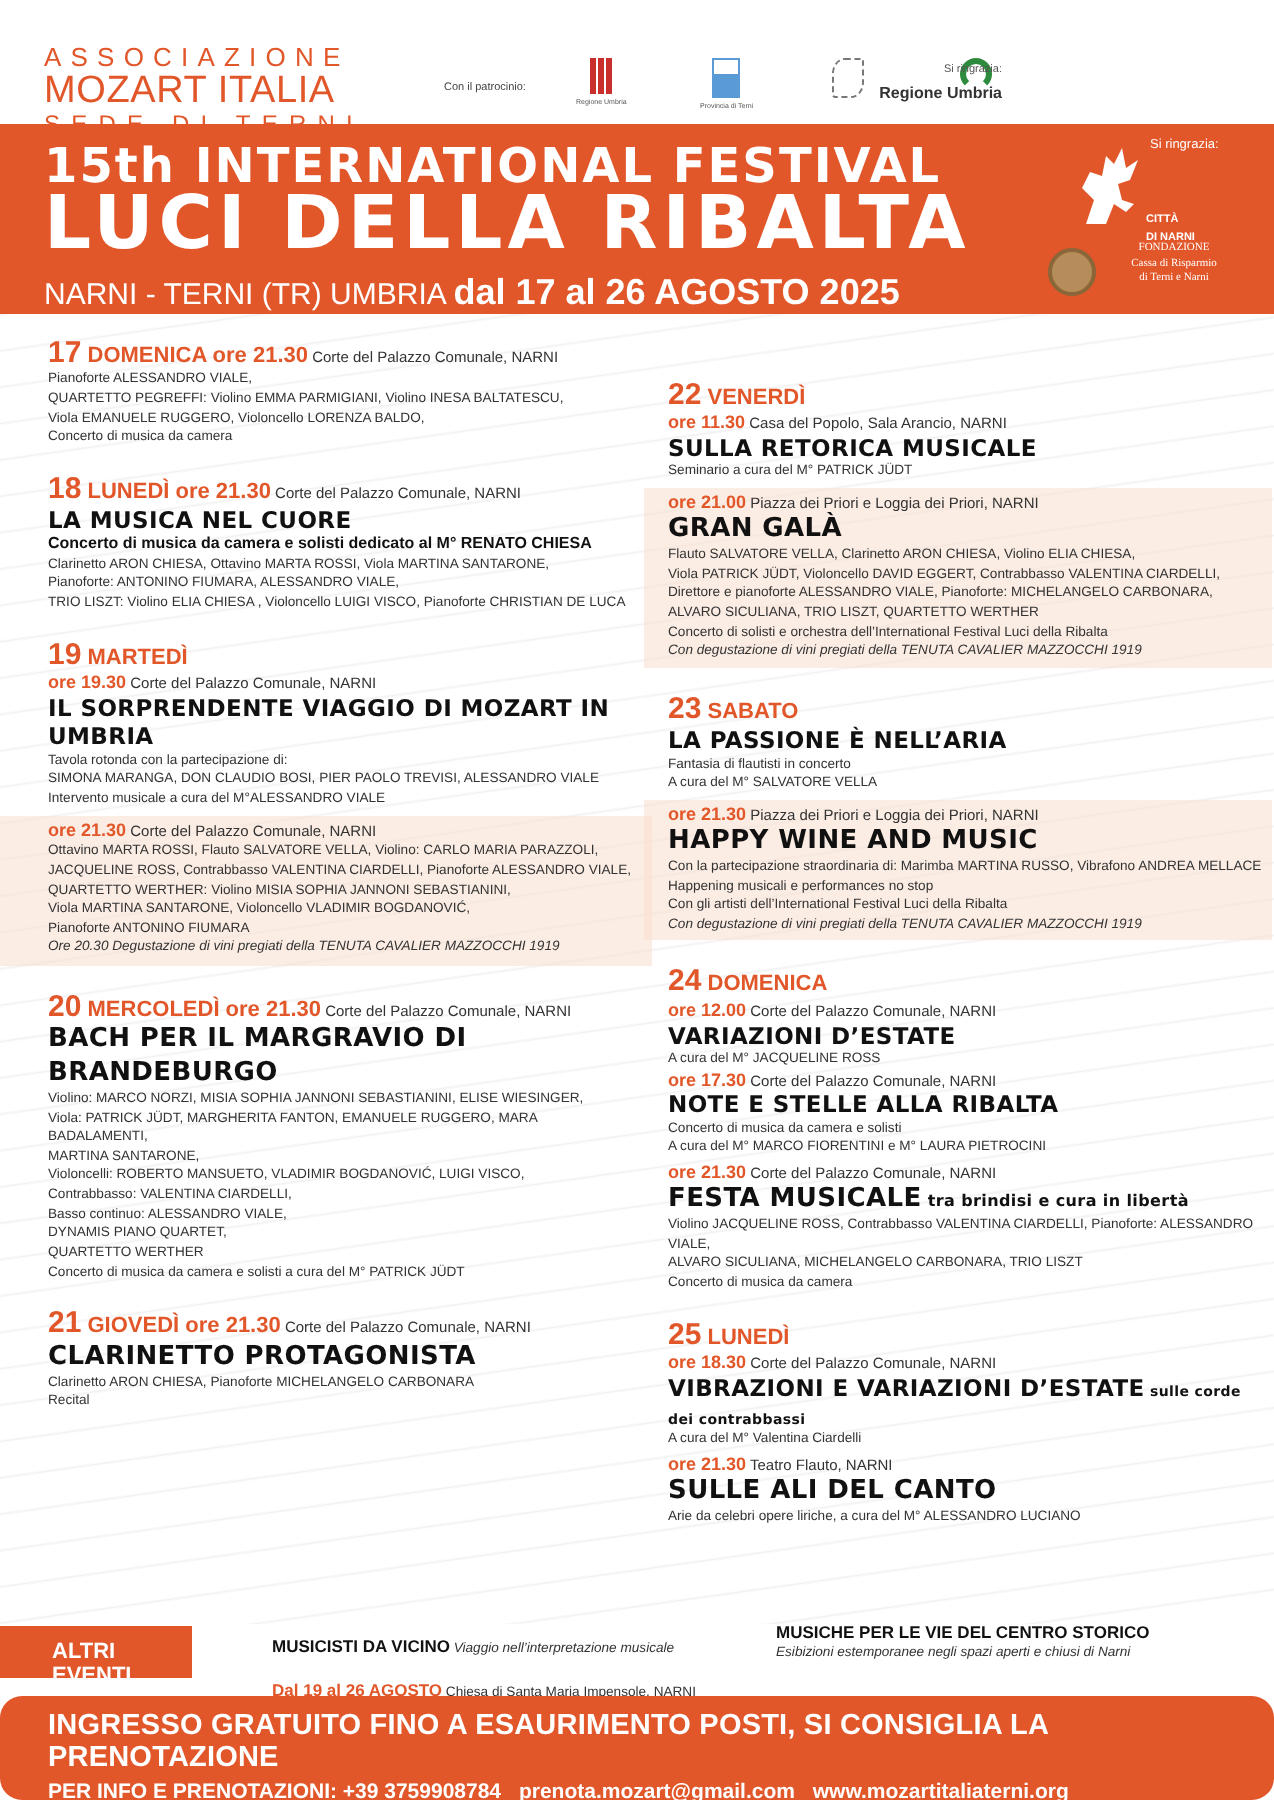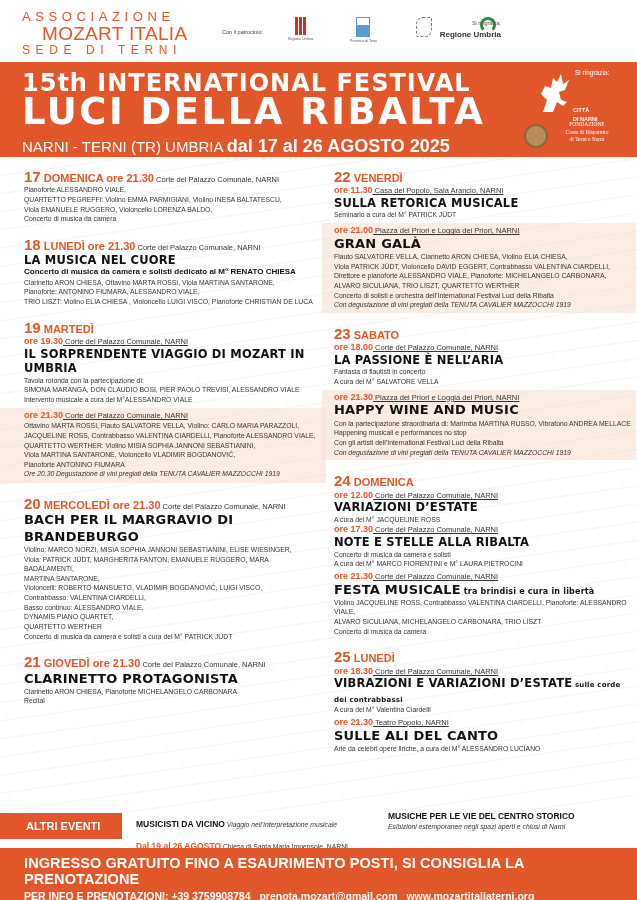--- a/index.html
+++ b/index.html
@@ -1,21 +1,21 @@
 <!DOCTYPE html>
 <html><head>
 <meta charset="utf-8">
 <style>
   * { box-sizing: border-box; margin: 0; padding: 0; }
   html, body { width: 637px; height: 900px; overflow: hidden; background: #fff; }
   body { font-family: "Liberation Sans", sans-serif; color: #222; position: relative; }
-  .topbar { position: absolute; left: 0; top: 0; width: 523px; height: 60px; background: #fff; }
+  .topbar { position: absolute; left: 0; top: 12px; width: 523px; height: 60px; background: #fff; }
   .assoc { position: absolute; left: 22px; top: 10px; color: #e2572a; text-align: left; line-height: 1; }
   .assoc .l1 { font-size: 13px; letter-spacing: 4.6px; font-weight: normal; }
-  .assoc .l2 { font-size: 19px; font-weight: normal; letter-spacing: 0.3px; margin-top: 1px; margin-left: 20px; }
+  .assoc .l2 { font-size: 19px; font-weight: normal; letter-spacing: 0.3px; margin-top: 1px; }
   .assoc .l3 { font-size: 12px; letter-spacing: 5.6px; margin-top: 1px; }
   .patrocinio { position: absolute; left: 222px; top: 29px; font-size: 5.5px; color: #444; }
   .logo { position: absolute; top: 17px; text-align: center; font-size: 3.5px; color: #555; }
   .logo .sq { margin: 0 auto 2px; }
   .ringrazio-top { position: absolute; right: 22px; top: 20px; text-align: right; }
   .ringrazio-top .s { font-size: 5.5px; color: #555; }
   .ringrazio-top .b { font-size: 8px; font-weight: bold; color: #333; margin-top: 4px; }
   .hdr-line { position: absolute; left: 0; top: 62px; width: 637px; height: 2px; background: #e2572a; }
   .banner { position: absolute; left: 0; top: 64px; width: 637px; height: 93px; background: #e2572a; color: #fff; }
   .banner .t1 { position: absolute; left: 22px; top: 5px; font-size: 24px; font-weight: 900; letter-spacing: 1px; font-family: "DejaVu Sans", sans-serif; }
@@ -23,43 +23,43 @@
   .banner .t3 { position: absolute; left: 22px; top: 72px; font-size: 15px; }
   .banner .t3 b { font-size: 18px; }
   .banner .thanks { position: absolute; left: 575px; top: 5px; font-size: 6.5px; }
   .banner .griffin { position: absolute; left: 535px; top: 8px; width: 40px; height: 44px; }
   .banner .citta { position: absolute; left: 573px; top: 42px; font-size: 5.5px; font-weight: bold; line-height: 1.6; }
   .banner .seal { position: absolute; left: 524px; top: 60px; width: 24px; height: 24px; border-radius: 50%; background: #b58c5a; border: 2px solid #8a6638; }
   .banner .fond { position: absolute; left: 551px; top: 57px; font-size: 5.5px; text-align: center; line-height: 1.4; font-family: "Liberation Serif", serif; width: 72px; }
   .bgmusic { position: absolute; left: 0; top: 157px; width: 637px; height: 655px; background: repeating-linear-gradient(-8deg, #fff 0px, #fff 16px, #ededed 17px, #fff 18px); opacity: 0.7; }
   .col { position: absolute; top: 168px; }
   .col.left { left: 24px; width: 296px; }
-  .col.right { left: 334px; width: 296px; }
+  .col.right { left: 334px; width: 296px; margin-top: 21px; }
   .ev { margin-bottom: 12px; position: relative; }
   .ev.shade { background: rgba(250, 222, 205, 0.55); margin-left: -24px; padding-left: 24px; margin-right: -6px; }
   .col.right .ev.shade { margin-left: -12px; padding-left: 12px; }
   .dayhdr { color: #e2572a; font-weight: bold; font-size: 11px; line-height: 1.15; }
   .dayhdr .num { font-size: 15px; }
   .dayhdr .place { color: #333; font-weight: normal; font-size: 7.5px; }
   .timeline { color: #e2572a; font-weight: bold; font-size: 9px; line-height: 1.2; }
-  .timeline .place { color: #333; font-weight: normal; font-size: 7.5px; text-decoration: underline; }
+  .timeline .place { color: #333; font-weight: normal; font-size: 7.5px; }
   .evtitle { font-family: "DejaVu Sans", sans-serif; font-weight: 900; font-size: 11.5px; color: #111; line-height: 1.25; letter-spacing: 0.2px; }
   .evtitle.xl { font-size: 13px; }
   .evtitle .sub { font-size: 8px; font-weight: bold; }
   .subtitle { font-weight: bold; font-size: 8px; color: #111; line-height: 1.3; }
   .det { font-size: 6.8px; line-height: 1.42; color: #333; }
   .det.it { font-style: italic; }
-  .altri-bar { position: absolute; left: 0; top: 813px; width: 122px; height: 26px; background: #e2572a; color: #fff; font-weight: bold; font-size: 11px; padding: 7px 0 0 26px; }
+  .altri-bar { position: absolute; left: 0; top: 813px; width: 96px; height: 26px; background: #e2572a; color: #fff; font-weight: bold; font-size: 11px; padding: 7px 0 0 26px; }
   .altri1 { position: absolute; left: 136px; top: 811px; line-height: 1.35; }
   .altri2 { position: absolute; left: 388px; top: 811px; line-height: 1.35; }
   .altri-t { font-weight: bold; font-size: 8.5px; color: #111; }
   .altri-i { font-style: italic; font-size: 6.8px; color: #333; font-weight: normal; }
   .altri-o { color: #e2572a; font-weight: bold; font-size: 8.5px; margin-top: 32px; }
   .altri-p { font-size: 6.8px; color: #333; font-weight: normal; }
-  .footer { position: absolute; left: 0; top: 848px; width: 637px; height: 52px; background: #e2572a; color: #fff; padding: 7px 0 0 24px; }
+  .footer { position: absolute; left: 0; top: 848px; width: 637px; height: 52px; background: #e2572a; color: #fff; padding: 7px 0 0 24px; border-radius: 11px; }
   .footer .f1 { font-size: 14.5px; font-weight: bold; letter-spacing: 0.1px; }
   .footer .f2 { font-size: 10.5px; font-weight: bold; margin-top: 3px; }
   .footer .f2 span { margin-right: 6px; }
 </style>
 </head>
 <body>
 
 <div class="topbar">
   <div class="assoc">
     <div class="l1">ASSOCIAZIONE</div>
@@ -181,21 +181,20 @@
     <div class="det">Flauto SALVATORE VELLA, Clarinetto ARON CHIESA, Violino ELIA CHIESA,</div>
     <div class="det">Viola PATRICK JÜDT, Violoncello DAVID EGGERT, Contrabbasso VALENTINA CIARDELLI,</div>
     <div class="det">Direttore e pianoforte ALESSANDRO VIALE, Pianoforte: MICHELANGELO CARBONARA,</div>
     <div class="det">ALVARO SICULIANA, TRIO LISZT, QUARTETTO WERTHER</div>
     <div class="det">Concerto di solisti e orchestra dell’International Festival Luci della Ribalta</div>
     <div class="det it">Con degustazione di vini pregiati della TENUTA CAVALIER MAZZOCCHI 1919</div>
   </div>
 
   <div class="ev" style="margin-bottom:3px">
     <div class="dayhdr"><span class="num">23</span><span> SABATO</span></div>
-    <div class="timeline"><span>ore 18.00</span><span class="place"> Corte del Palazzo Comunale, NARNI</span></div>
     <div class="evtitle">LA PASSIONE È NELL’ARIA</div>
     <div class="det">Fantasia di flautisti in concerto</div>
     <div class="det">A cura del M° SALVATORE VELLA</div>
   </div>
   <div class="ev shade" style="padding-top:2px;padding-bottom:3px">
     <div class="timeline"><span>ore 21.30</span><span class="place"> Piazza dei Priori e Loggia dei Priori, NARNI</span></div>
     <div class="evtitle xl">HAPPY WINE AND MUSIC</div>
     <div class="det">Con la partecipazione straordinaria di: Marimba MARTINA RUSSO, Vibrafono ANDREA MELLACE</div>
     <div class="det">Happening musicali e performances no stop</div>
     <div class="det">Con gli artisti dell’International Festival Luci della Ribalta</div>
@@ -216,21 +215,21 @@
     <div class="det">Violino JACQUELINE ROSS, Contrabbasso VALENTINA CIARDELLI, Pianoforte: ALESSANDRO VIALE,</div>
     <div class="det">ALVARO SICULIANA, MICHELANGELO CARBONARA, TRIO LISZT</div>
     <div class="det">Concerto di musica da camera</div>
   </div>
 
   <div class="ev">
     <div class="dayhdr"><span class="num">25</span><span> LUNEDÌ</span></div>
     <div class="timeline"><span>ore 18.30</span><span class="place"> Corte del Palazzo Comunale, NARNI</span></div>
     <div class="evtitle"><span>VIBRAZIONI E VARIAZIONI D’ESTATE</span><span class="sub" style="font-size:7px"> sulle corde dei contrabbassi</span></div>
     <div class="det">A cura del M° Valentina Ciardelli</div>
-    <div class="timeline" style="margin-top:2px"><span>ore 21.30</span><span class="place"> Teatro Popolo, NARNI</span></div>
+    <div class="timeline" style="margin-top:2px"><span>ore 21.30</span><span class="place"> Teatro Flauto, NARNI</span></div>
     <div class="evtitle xl">SULLE ALI DEL CANTO</div>
     <div class="det">Arie da celebri opere liriche, a cura del M° ALESSANDRO LUCIANO</div>
   </div>
 </div>
 
 <div class="altri-bar">ALTRI EVENTI</div>
 <div class="altri1">
   <div><span class="altri-t">MUSICISTI DA VICINO</span><span class="altri-i"> Viaggio nell’interpretazione musicale</span></div>
   <div><span class="altri-o">Dal 19 al 26 AGOSTO</span><span class="altri-p"> Chiesa di Santa Maria Impensole, NARNI</span></div>
 </div>

